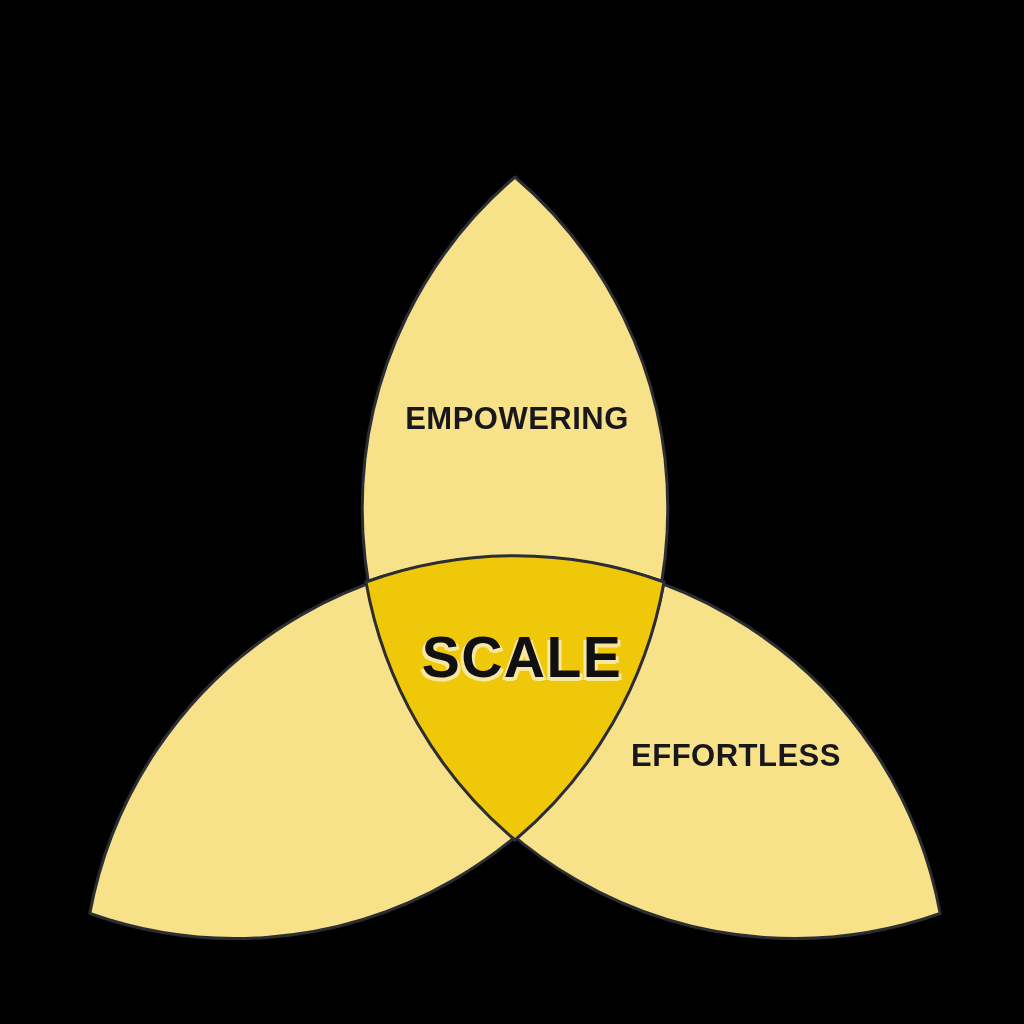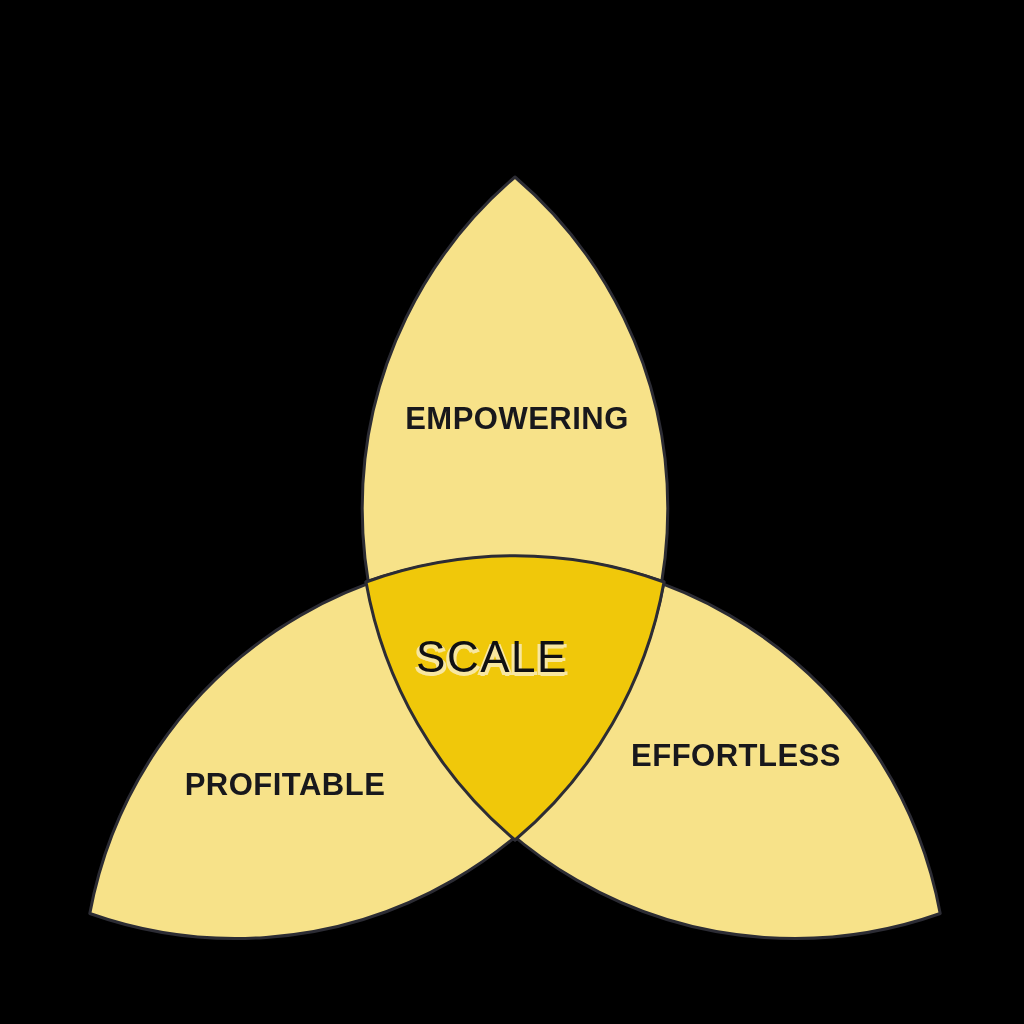--- a/index.html
+++ b/index.html
@@ -33,26 +33,26 @@
     line-height: 36px;
     letter-spacing: 0.5px;
     white-space: nowrap;
     text-transform: uppercase;
   }
   .label-top   { left: 517px; top: 375px; }
   .label-left  { left: 285px; top: 741px; }
   .label-right { left: 736px; top: 712px; }
   .label-center {
     position: absolute;
-    left: 492px;
+    left: 522px;
     top: 613px;
     transform: translate(-50%, -50%);
     color: var(--center-text-color, #111);
-    font-weight: 400;
-    font-size: 44px;
+    font-weight: 700;
+    font-size: 57px;
     letter-spacing: 1.5px;
     white-space: nowrap;
     text-shadow:
       -3px 3px 0 var(--center-shadow, #F8E7A0),
        0   4px 0 var(--center-shadow, #F8E7A0),
        3px 3px 0 var(--center-shadow, #F8E7A0);
   }
 </style>
 </head>
 <body style="background: rgb(0, 0, 0);">
@@ -66,21 +66,20 @@
       <path class="petal" d="M 515 133 A 436 436 0 0 0 515 796 A 436 436 0 0 0 515 133 Z" transform="rotate(-120 515 624)" fill="#F7E289" stroke="#2C2C34"></path>
     </g>
     <path class="center-region" stroke-width="3" stroke-linejoin="round" d="M 515 796 A 436 436 0 0 1 366 538 A 436 436 0 0 1 664 538 A 436 436 0 0 1 515 796 Z" fill="#F0C80A" stroke="#2C2C34"></path>
   </svg>
 
   <div class="label label-top">
     <div>EMPOWERING</div>
   </div>
 
   <div class="label label-left">
-    <div>PROFITABLE</div>
   </div>
 
   <div class="label label-right">
     <div>EFFORTLESS</div>
   </div>
 
   <div class="label-center">SCALE</div>
 
 </div>
 

